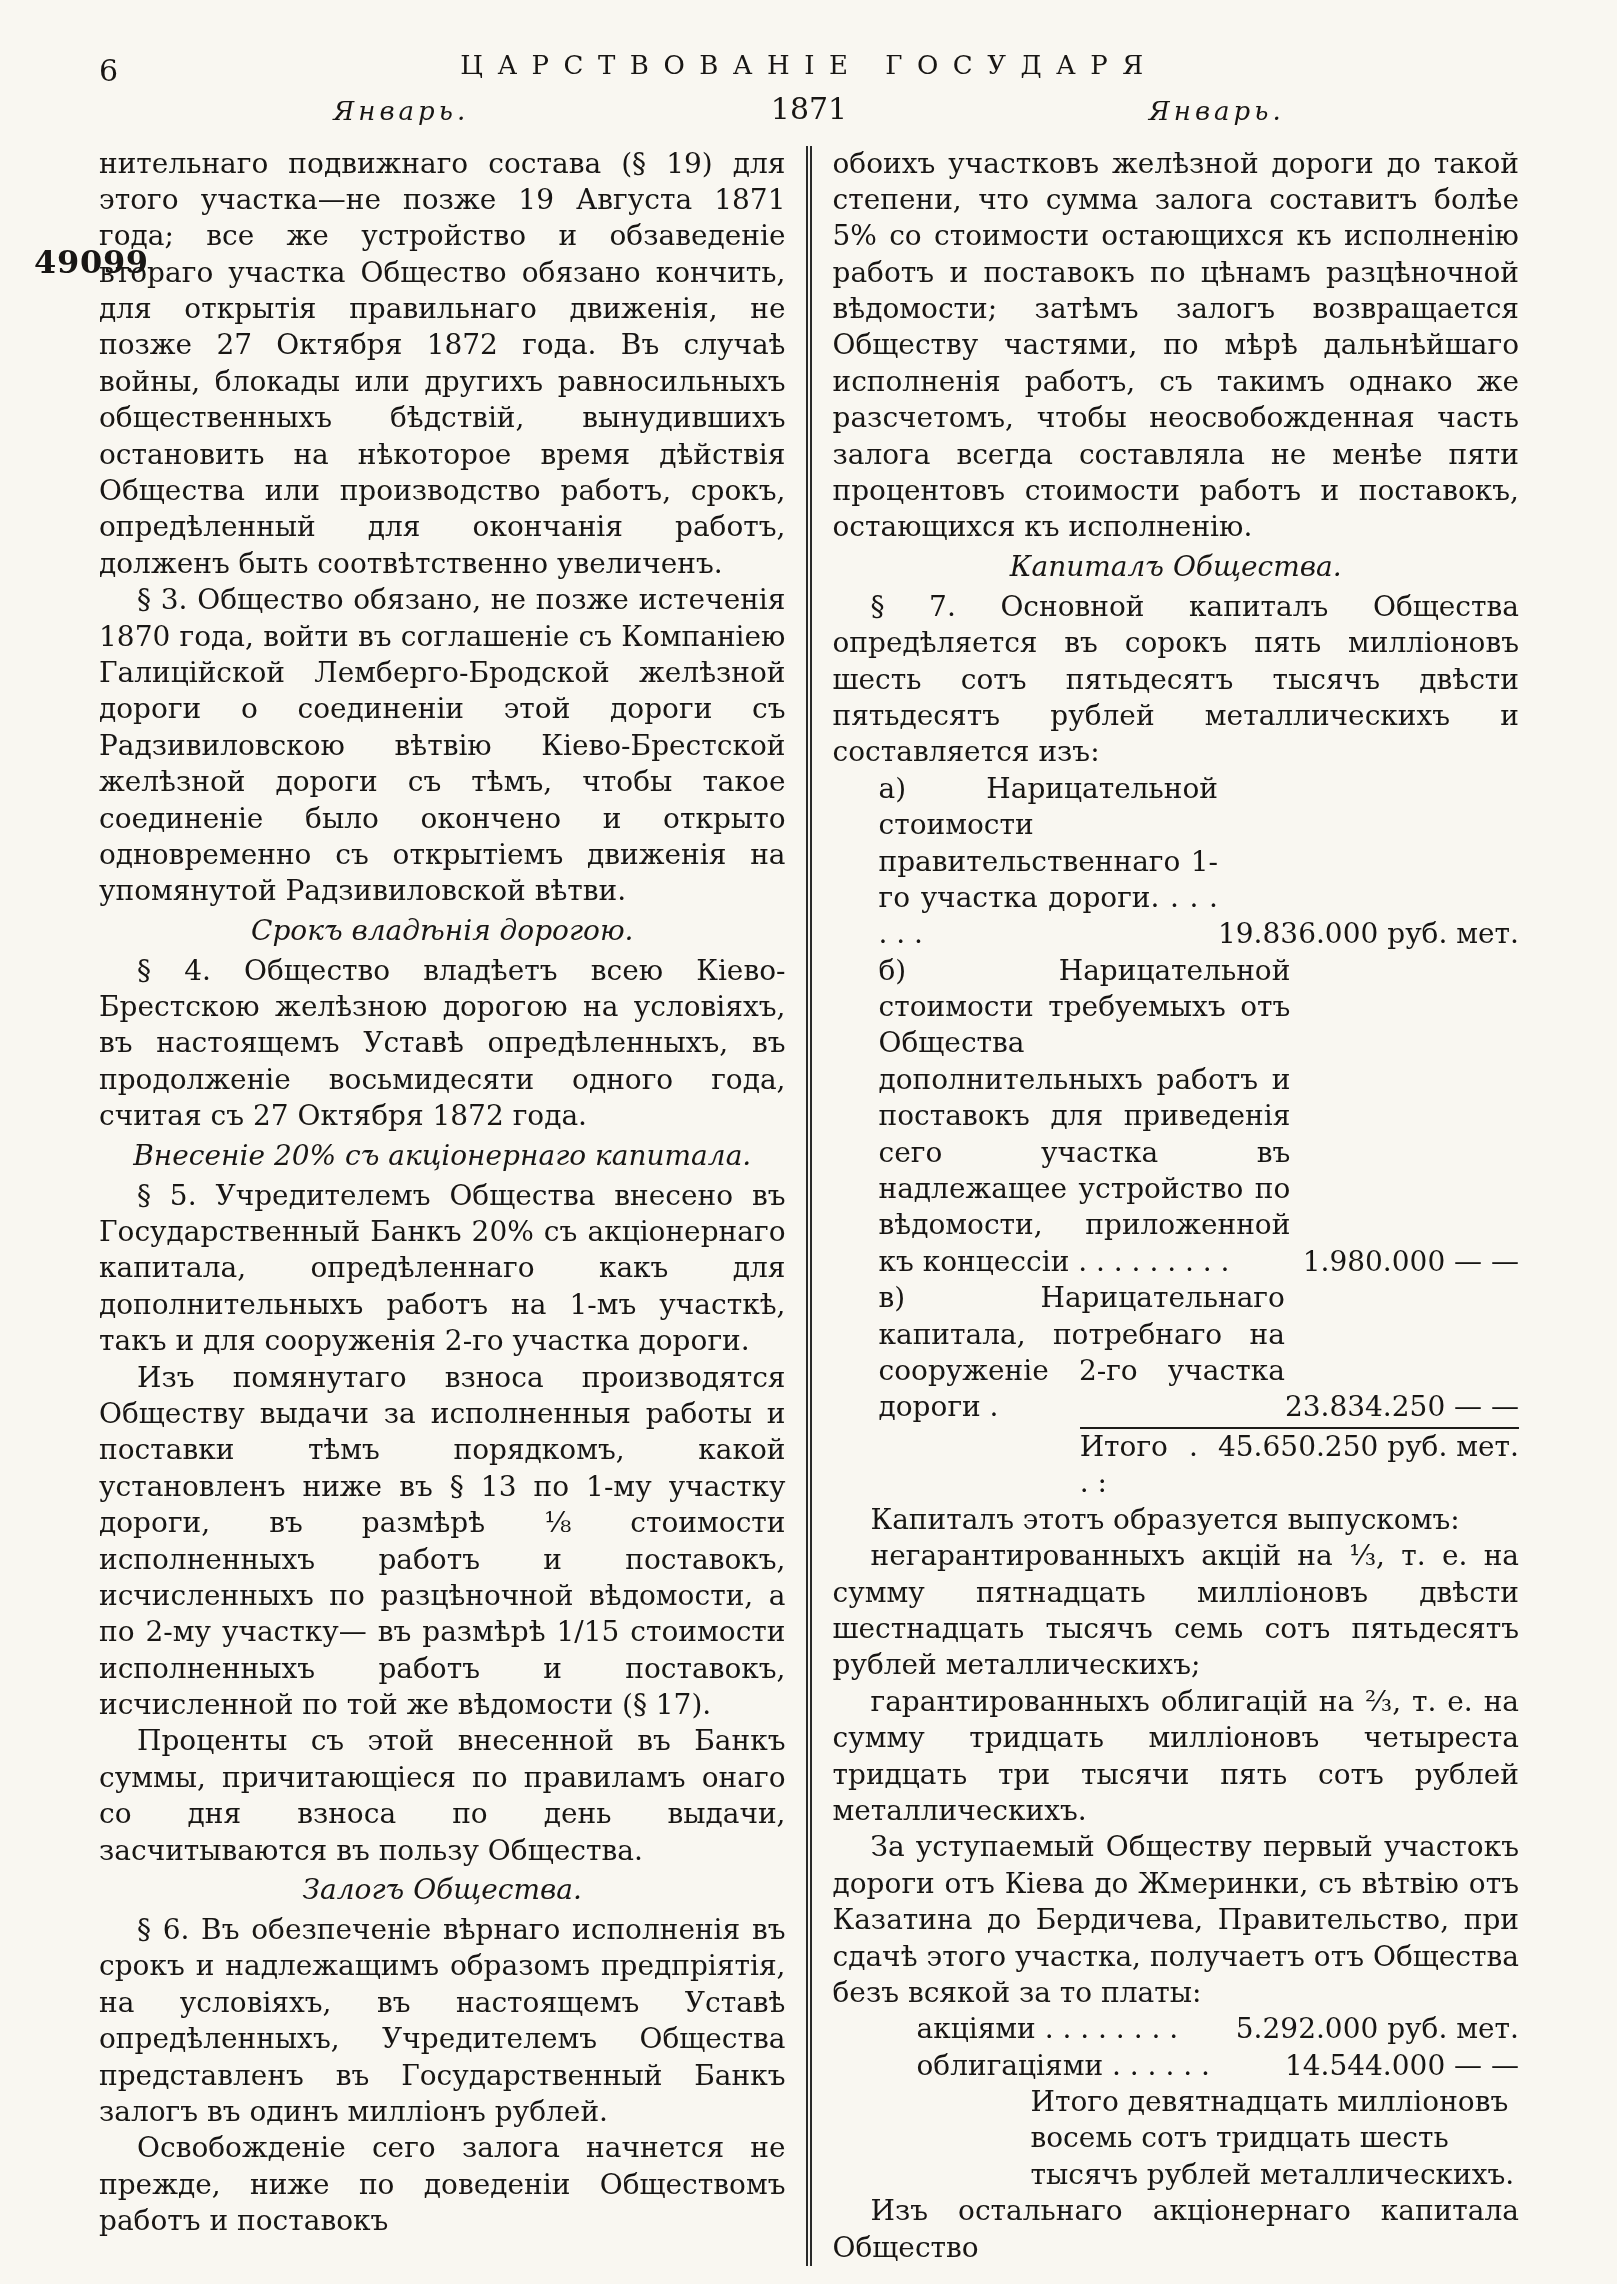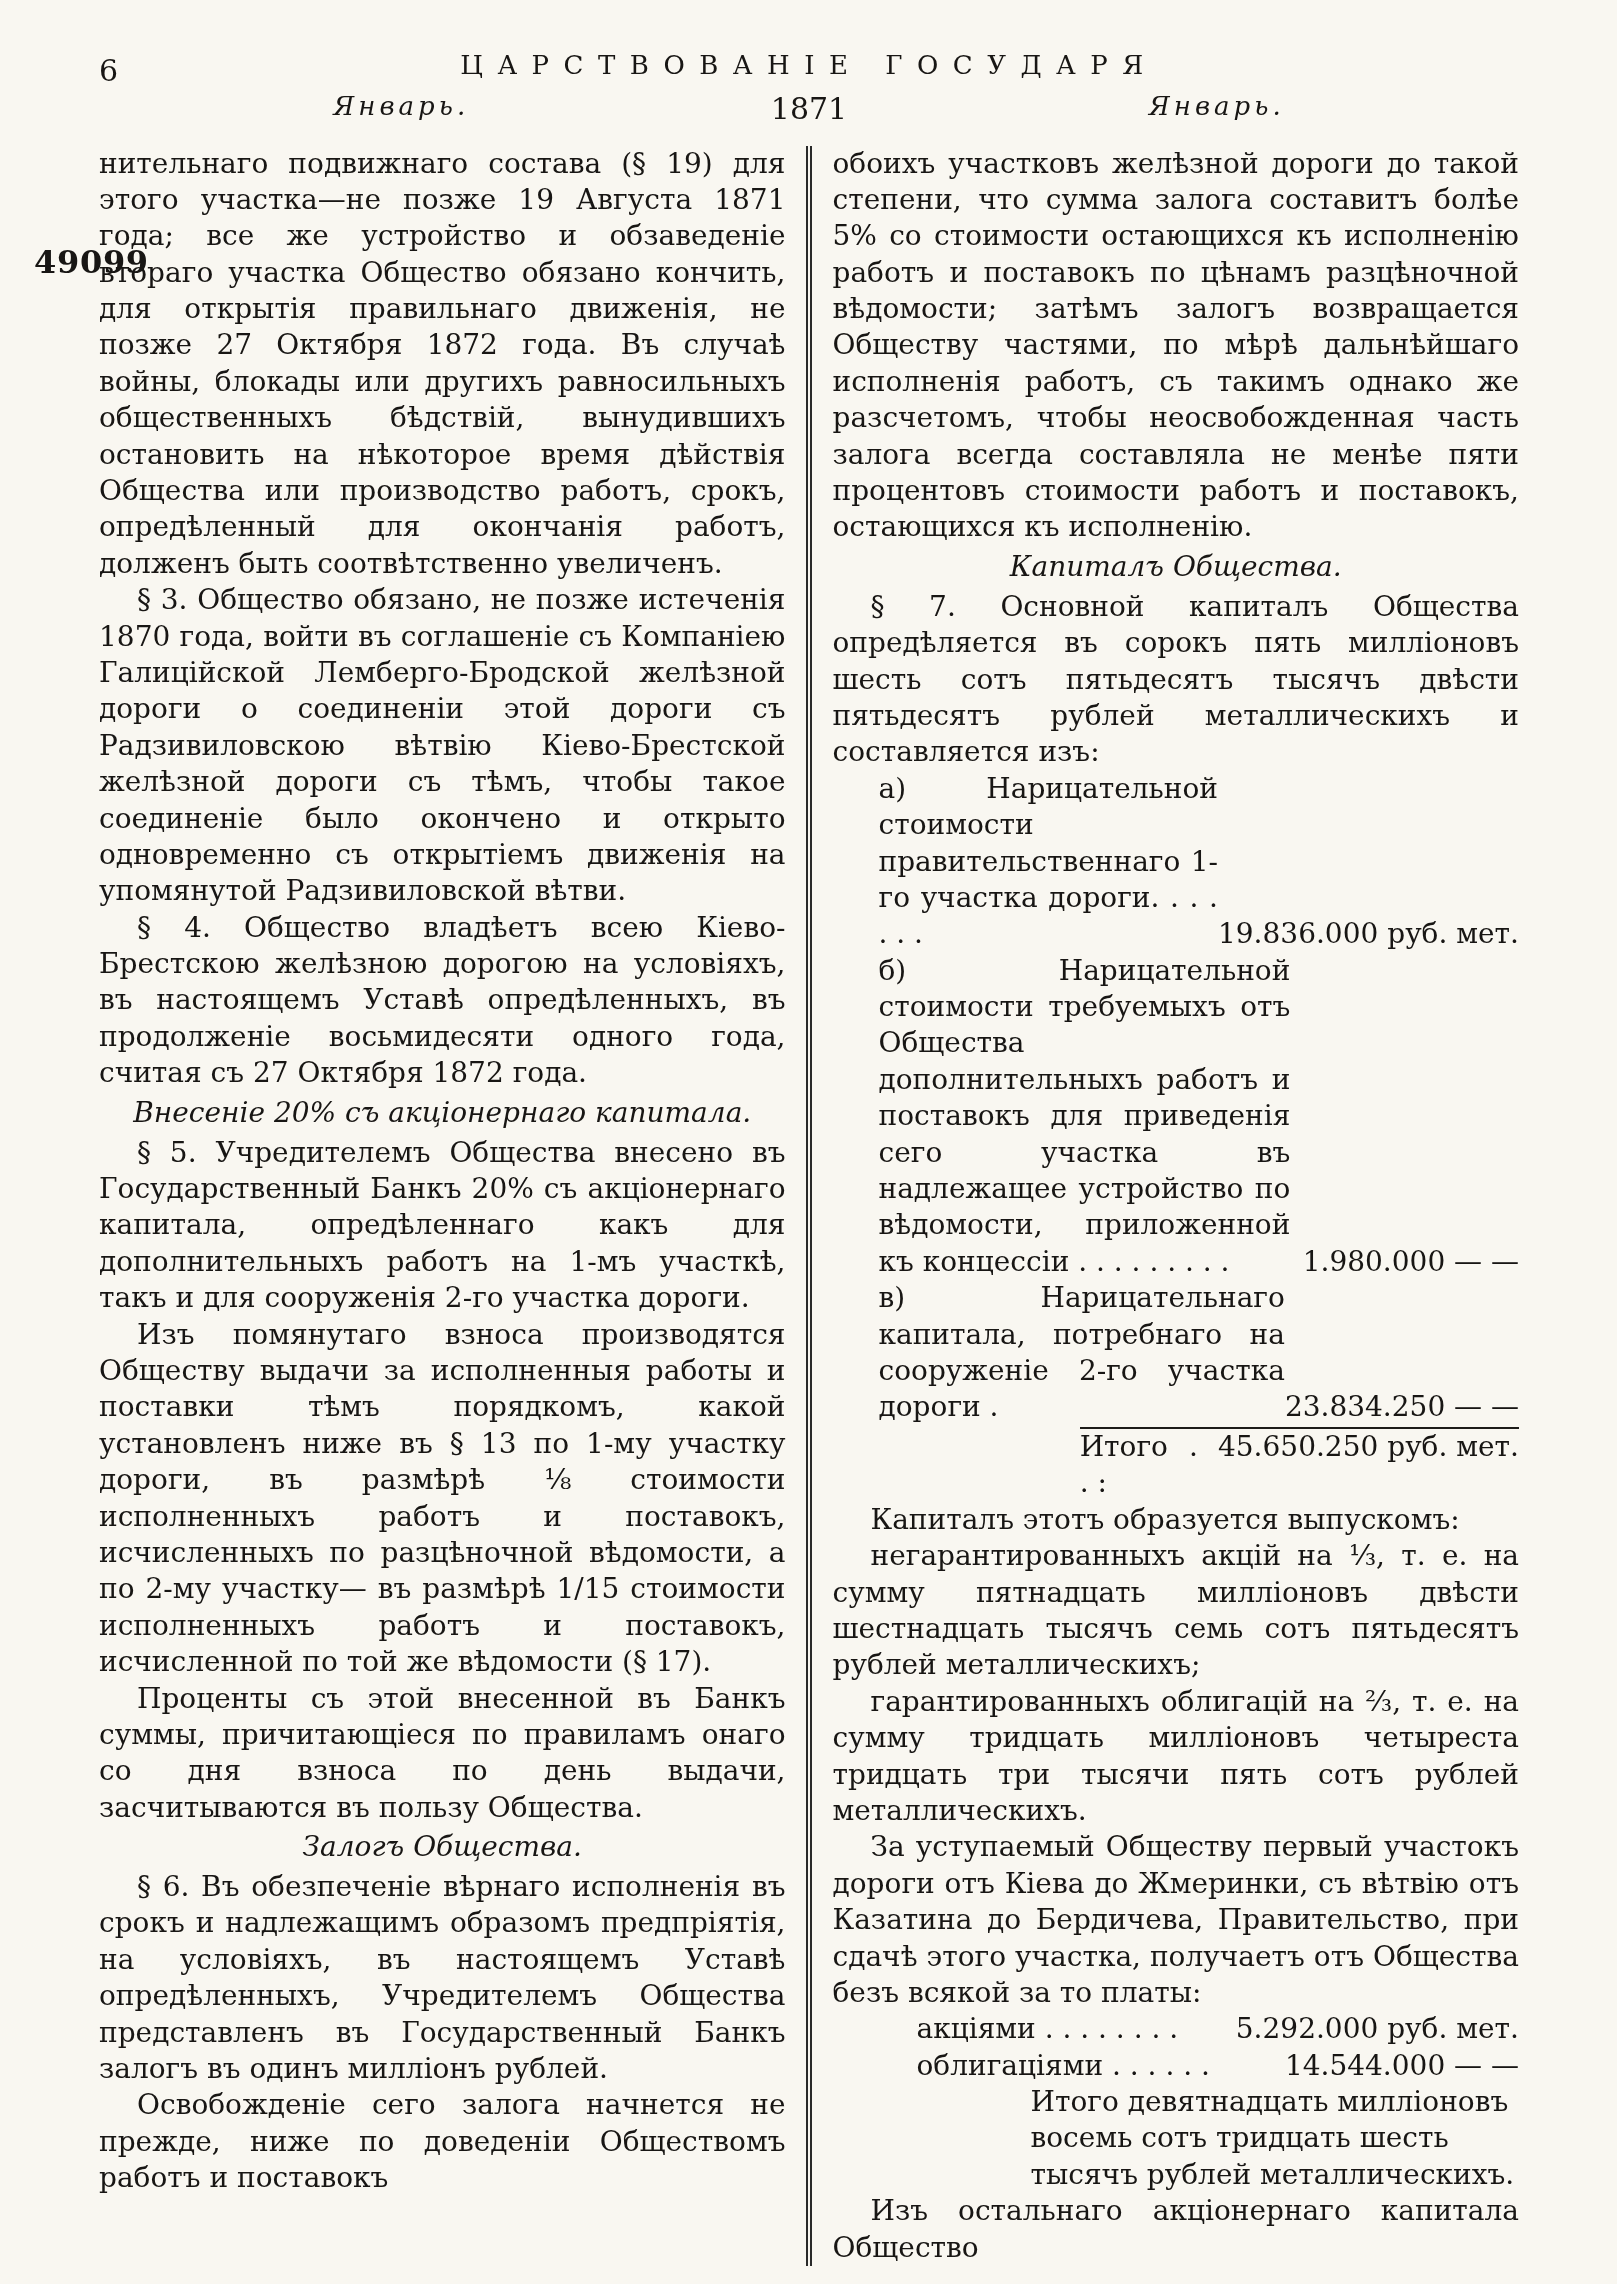--- a/index.html
+++ b/index.html
@@ -21,21 +21,21 @@
   .header-title {
     text-align: center;
     font-size: 26px;
     letter-spacing: 14.5px;
     padding-top: 50px;
     white-space: nowrap;
   }
   .subheader {
     display: flex;
     margin: 10.5px 99px 20px 99px;
-    align-items: flex-start;
+    align-items: flex-end;
   }
   .sub-month { flex: 1; text-align: center; font-style: italic; font-size: 26px; letter-spacing: 4px; }
   .sub-year  { width: 211px; text-align: center; font-size: 30px; }
 
   .act-number {
     position: absolute; left: 34px; top: 243px;
     font-weight: bold; font-size: 32px; letter-spacing: 0.7px;
   }
 
   
@@ -103,20 +103,21 @@
     <div class="sub-month">Январь.</div>
   </div>
 
   <div class="act-number">49099</div>
 
   <div class="columns">
 
     <div class="col col-left">
       <p>нительнаго подвижнаго состава (§ 19) для этого участка—не позже 19 Августа 1871 года; все же устройство и обзаведеніе втораго участка Общество обязано кончить, для открытія правильнаго движенія, не позже 27 Октября 1872 года. Въ случаѣ войны, блокады или другихъ равносильныхъ общественныхъ бѣдствій, вынудившихъ остановить на нѣкоторое время дѣйствія Общества или производство работъ, срокъ, опредѣленный для окончанія работъ, долженъ быть соотвѣтственно увеличенъ.</p>
       <p class="indent">§ 3. Общество обязано, не позже истеченія 1870 года, войти въ соглашеніе съ Компаніею Галиційской Лемберго-Бродской желѣзной дороги о соединеніи этой дороги съ Радзивиловскою вѣтвію Кіево-Брестской желѣзной дороги съ тѣмъ, чтобы такое соединеніе было окончено и открыто одновременно съ открытіемъ движенія на упомянутой Радзивиловской вѣтви.</p>
+      <p class="heading">Срокъ владѣнія дорогою.</p>
       <p class="indent">§ 4. Общество владѣетъ всею Кіево-Брестскою желѣзною дорогою на условіяхъ, въ настоящемъ Уставѣ опредѣленныхъ, въ продолженіе восьмидесяти одного года, считая съ 27 Октября 1872 года.</p>
       <p class="heading">Внесеніе 20% съ акціонернаго капитала.</p>
       <p class="indent">§ 5. Учредителемъ Общества внесено въ Государственный Банкъ 20% съ акціонернаго капитала, опредѣленнаго какъ для дополнительныхъ работъ на 1-мъ участкѣ, такъ и для сооруженія 2-го участка дороги.</p>
       <p class="indent">Изъ помянутаго взноса производятся Обществу выдачи за исполненныя работы и поставки тѣмъ порядкомъ, какой установленъ ниже въ § 13 по 1-му участку дороги, въ размѣрѣ ⅛ стоимости исполненныхъ работъ и поставокъ, исчисленныхъ по разцѣночной вѣдомости, а по 2-му участку— въ размѣрѣ 1/15 стоимости исполненныхъ работъ и поставокъ, исчисленной по той же вѣдомости (§ 17).</p>
       <p class="indent">Проценты съ этой внесенной въ Банкъ суммы, причитающіеся по правиламъ онаго со дня взноса по день выдачи, засчитываются въ пользу Общества.</p>
       <p class="heading">Залогъ Общества.</p>
       <p class="indent">§ 6. Въ обезпеченіе вѣрнаго исполненія въ срокъ и надлежащимъ образомъ предпріятія, на условіяхъ, въ настоящемъ Уставѣ опредѣленныхъ, Учредителемъ Общества представленъ въ Государственный Банкъ залогъ въ одинъ милліонъ рублей.</p>
       <p class="indent">Освобожденіе сего залога начнется не прежде, ниже по доведеніи Обществомъ работъ и поставокъ</p>
     </div>
 

